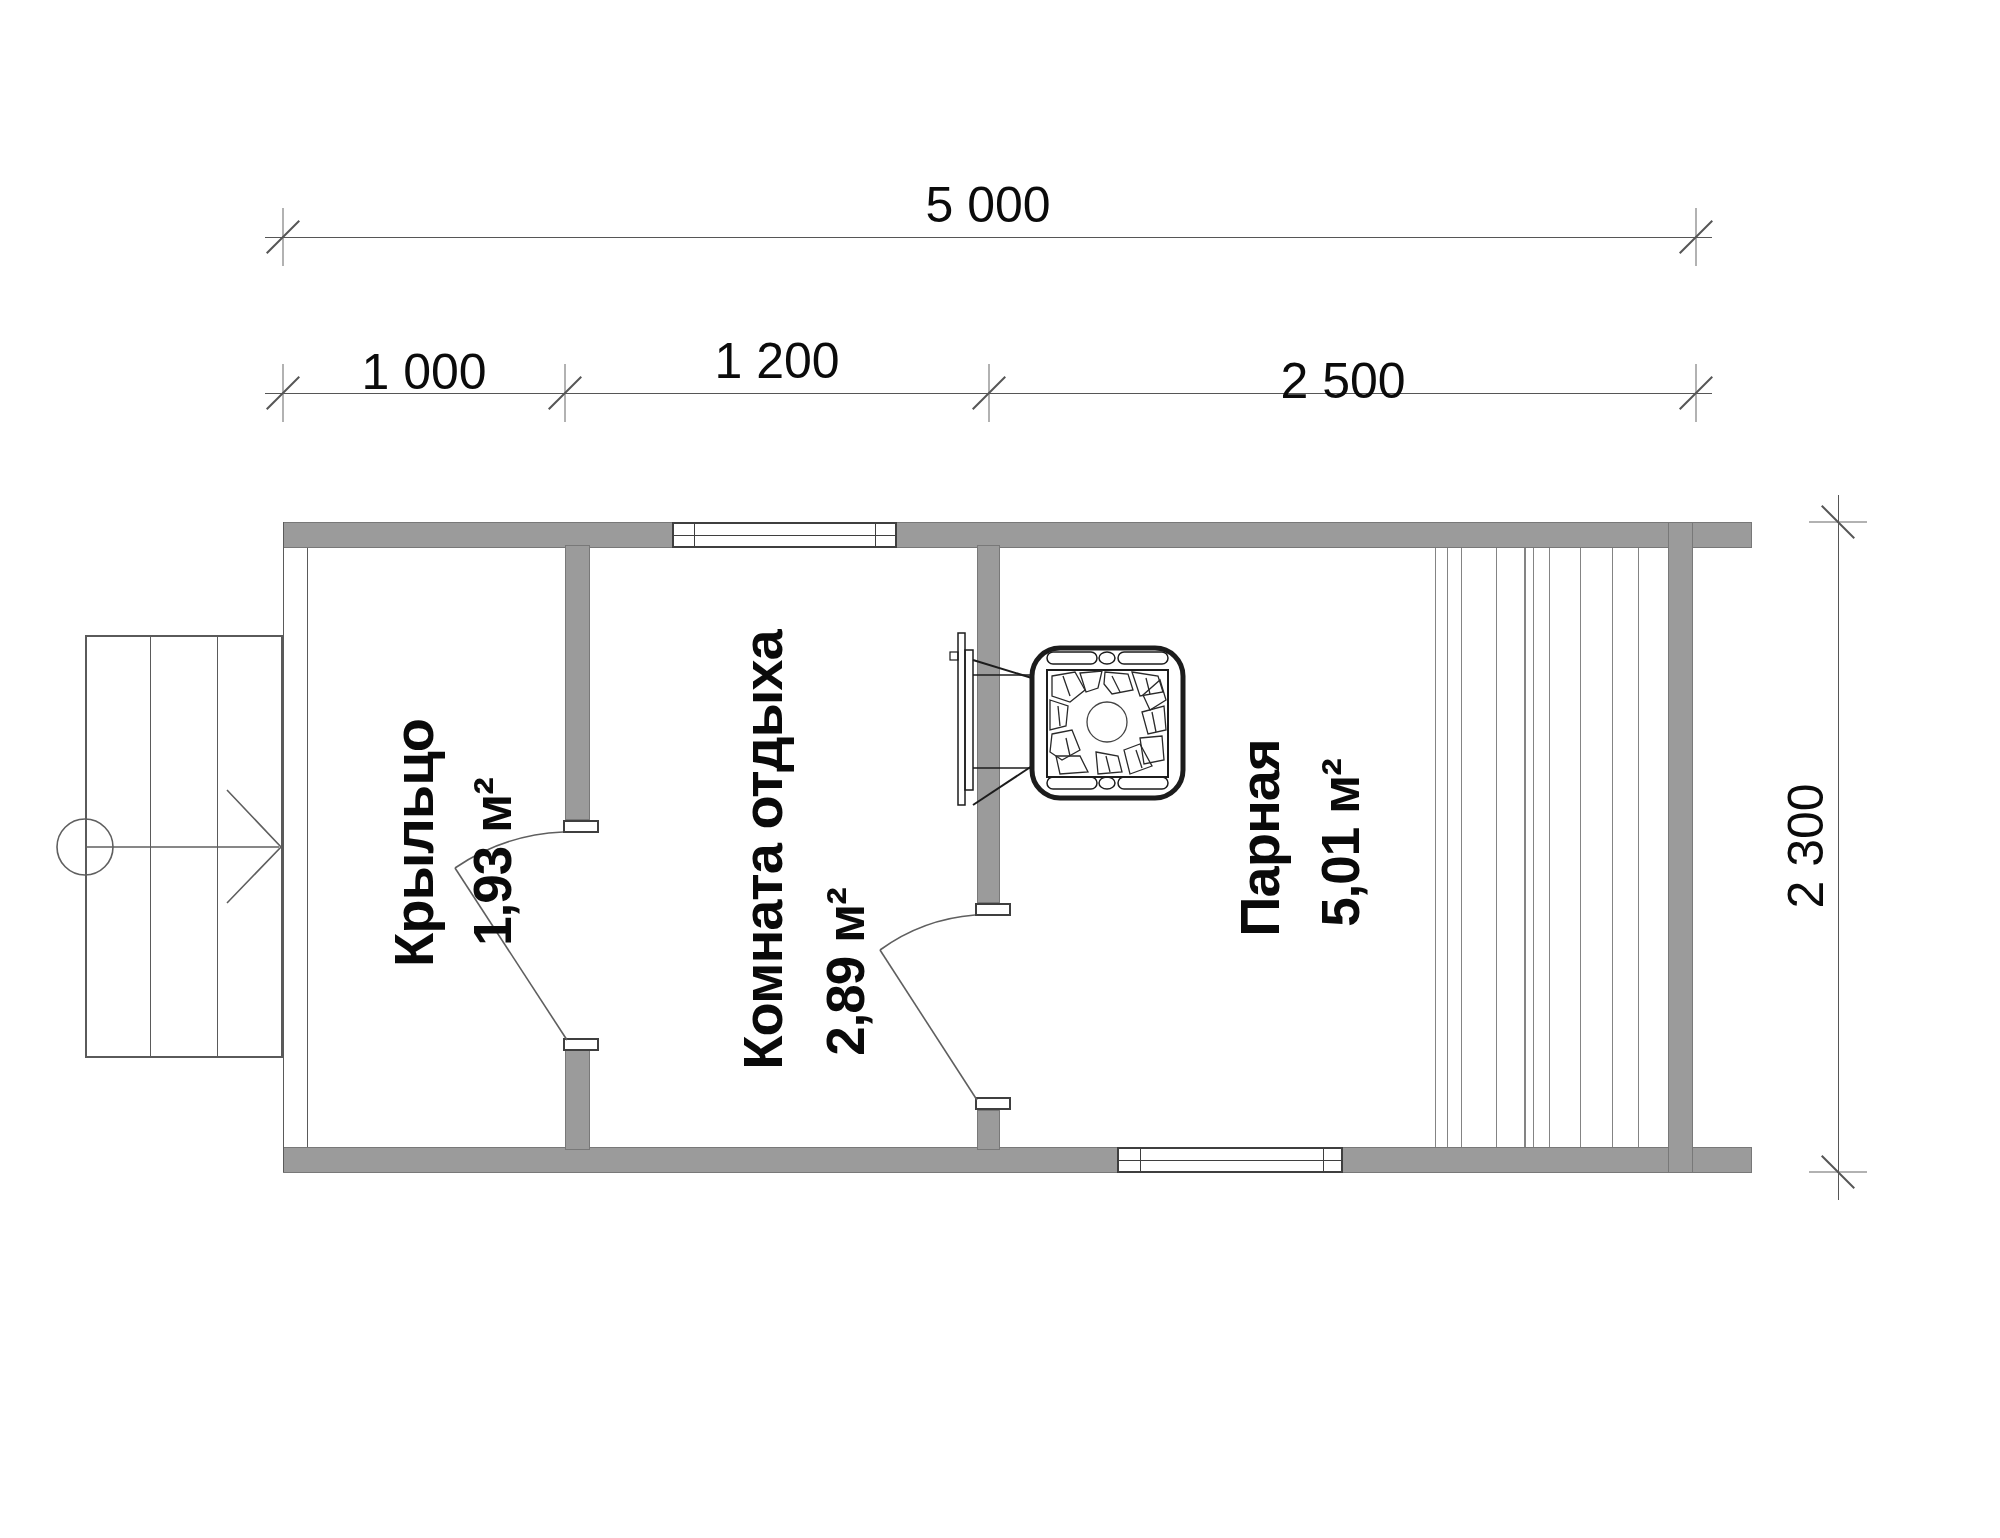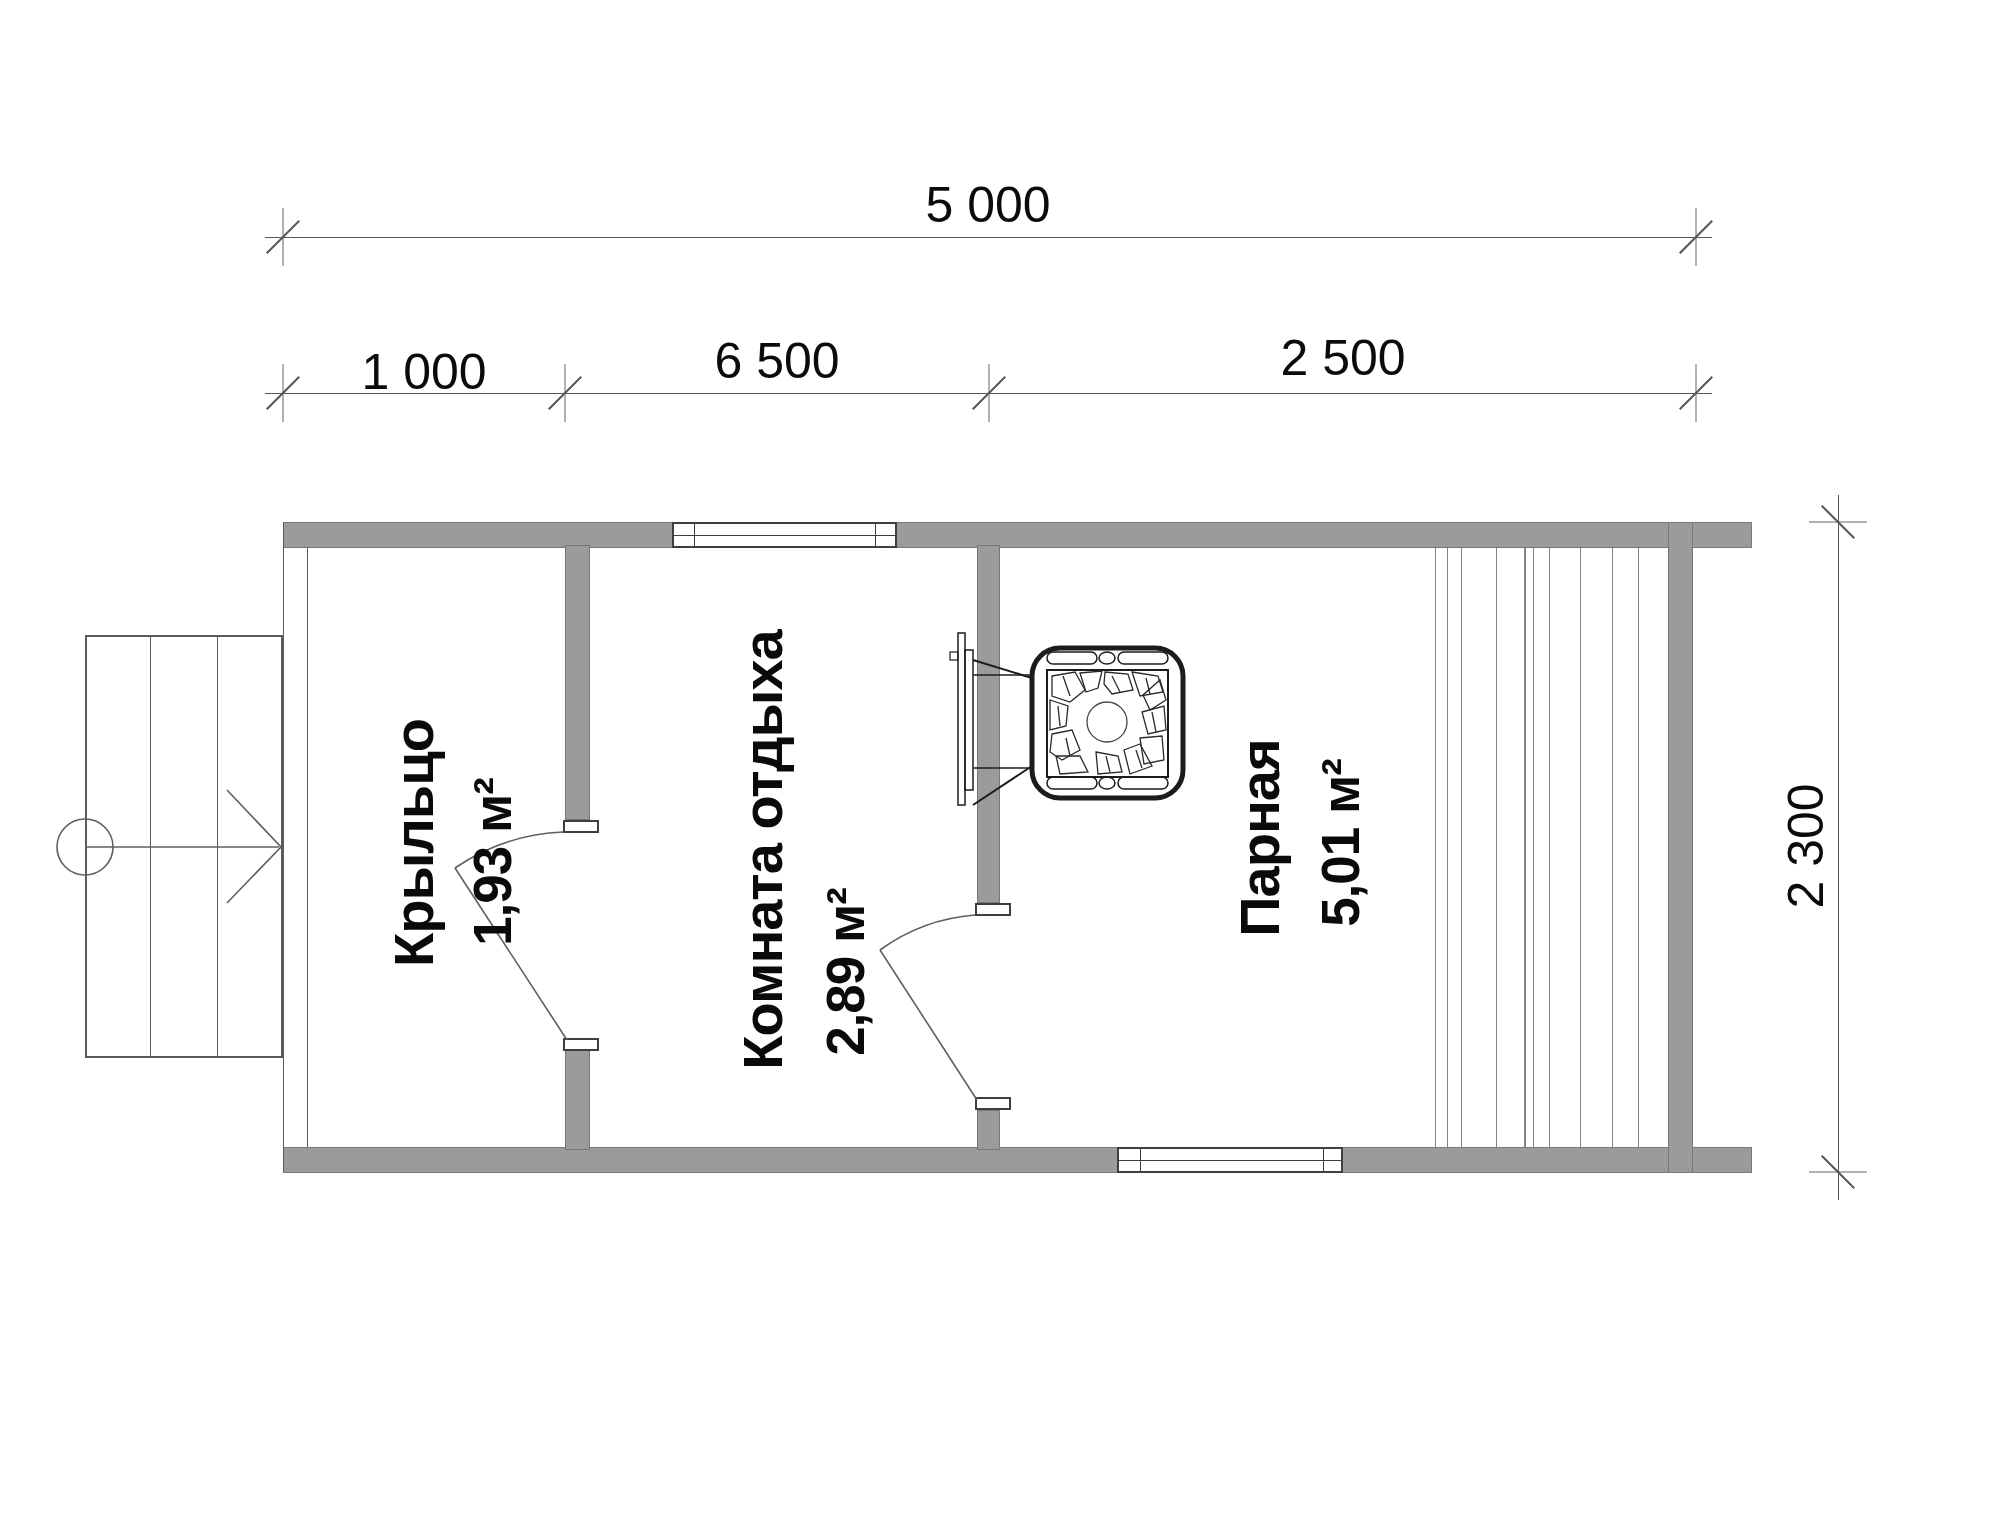--- a/index.html
+++ b/index.html
@@ -45,22 +45,22 @@
   <div class="dim-h" style="left:265px;top:393px;width:1447px;"></div>
   <div class="tick" style="left:283px;top:393px;"></div>
   <div class="slash" style="left:283px;top:393px;"></div>
   <div class="tick" style="left:565px;top:393px;"></div>
   <div class="slash" style="left:565px;top:393px;"></div>
   <div class="tick" style="left:989px;top:393px;"></div>
   <div class="slash" style="left:989px;top:393px;"></div>
   <div class="tick" style="left:1696px;top:393px;"></div>
   <div class="slash" style="left:1696px;top:393px;"></div>
   <div class="t-dim" style="left:424px;top:397px;">1 000</div>
-  <div class="t-dim" style="left:777px;top:386px;">6 500</div>
-  <div class="t-dim" style="left:1343px;top:383px;text-align:right;">2 500</div>
+  <div class="t-dim" style="left:777px;top:386px;">1 200</div>
+  <div class="t-dim" style="left:1343px;top:406px;text-align:right;">2 500</div>
 
   <div class="dim-v" style="left:1838px;top:495px;height:705px;"></div>
   <div class="tick-h-wit" style="left:1838px;top:522px;"></div>
   <div class="slash-v" style="left:1838px;top:522px;"></div>
   <div class="tick-h-wit" style="left:1838px;top:1172px;"></div>
   <div class="slash-v" style="left:1838px;top:1172px;"></div>
   <div class="t-dim-v" style="left:1806px;top:846px;">2 300</div>
 
   <div class="wall" style="left:283px;top:522px;width:1469px;height:26px;"></div>
   <div class="wall" style="left:283px;top:1147px;width:1469px;height:26px;"></div>

